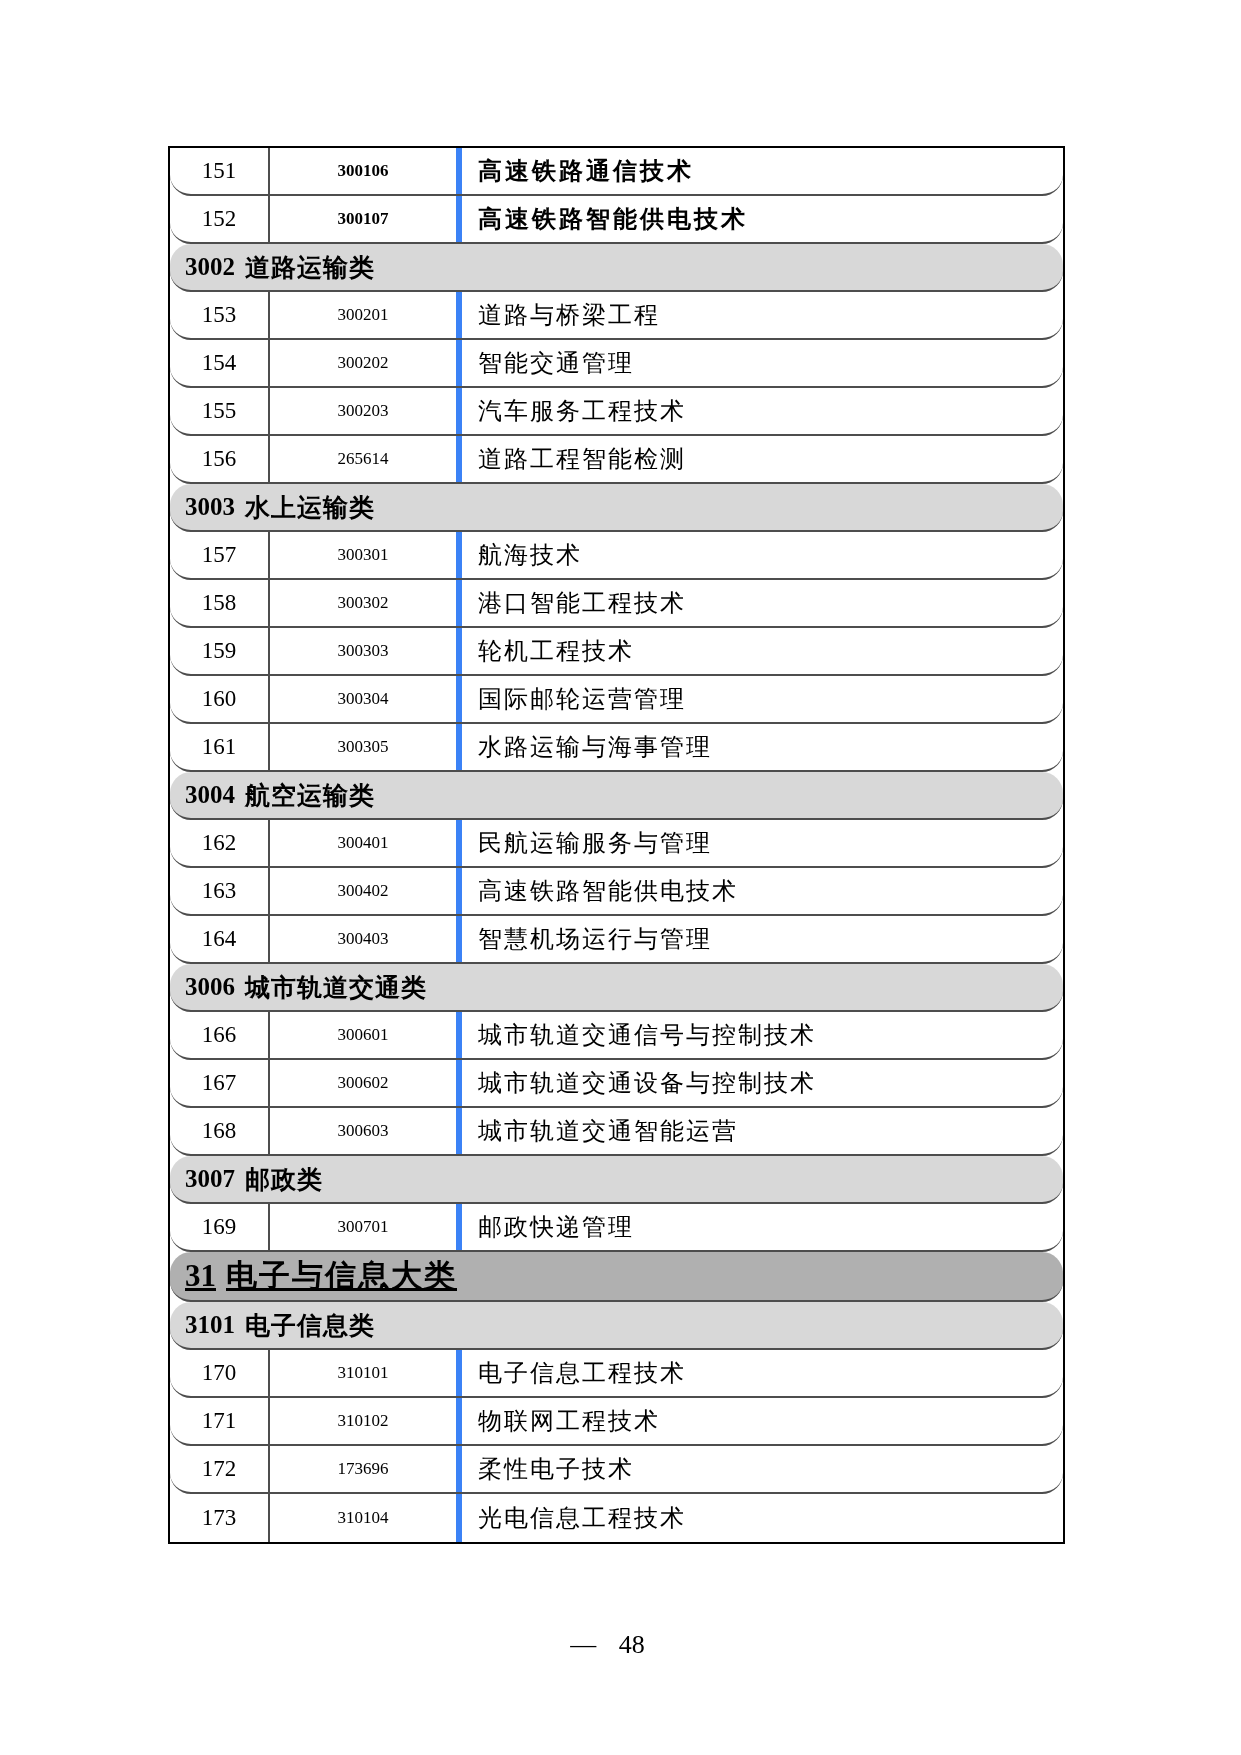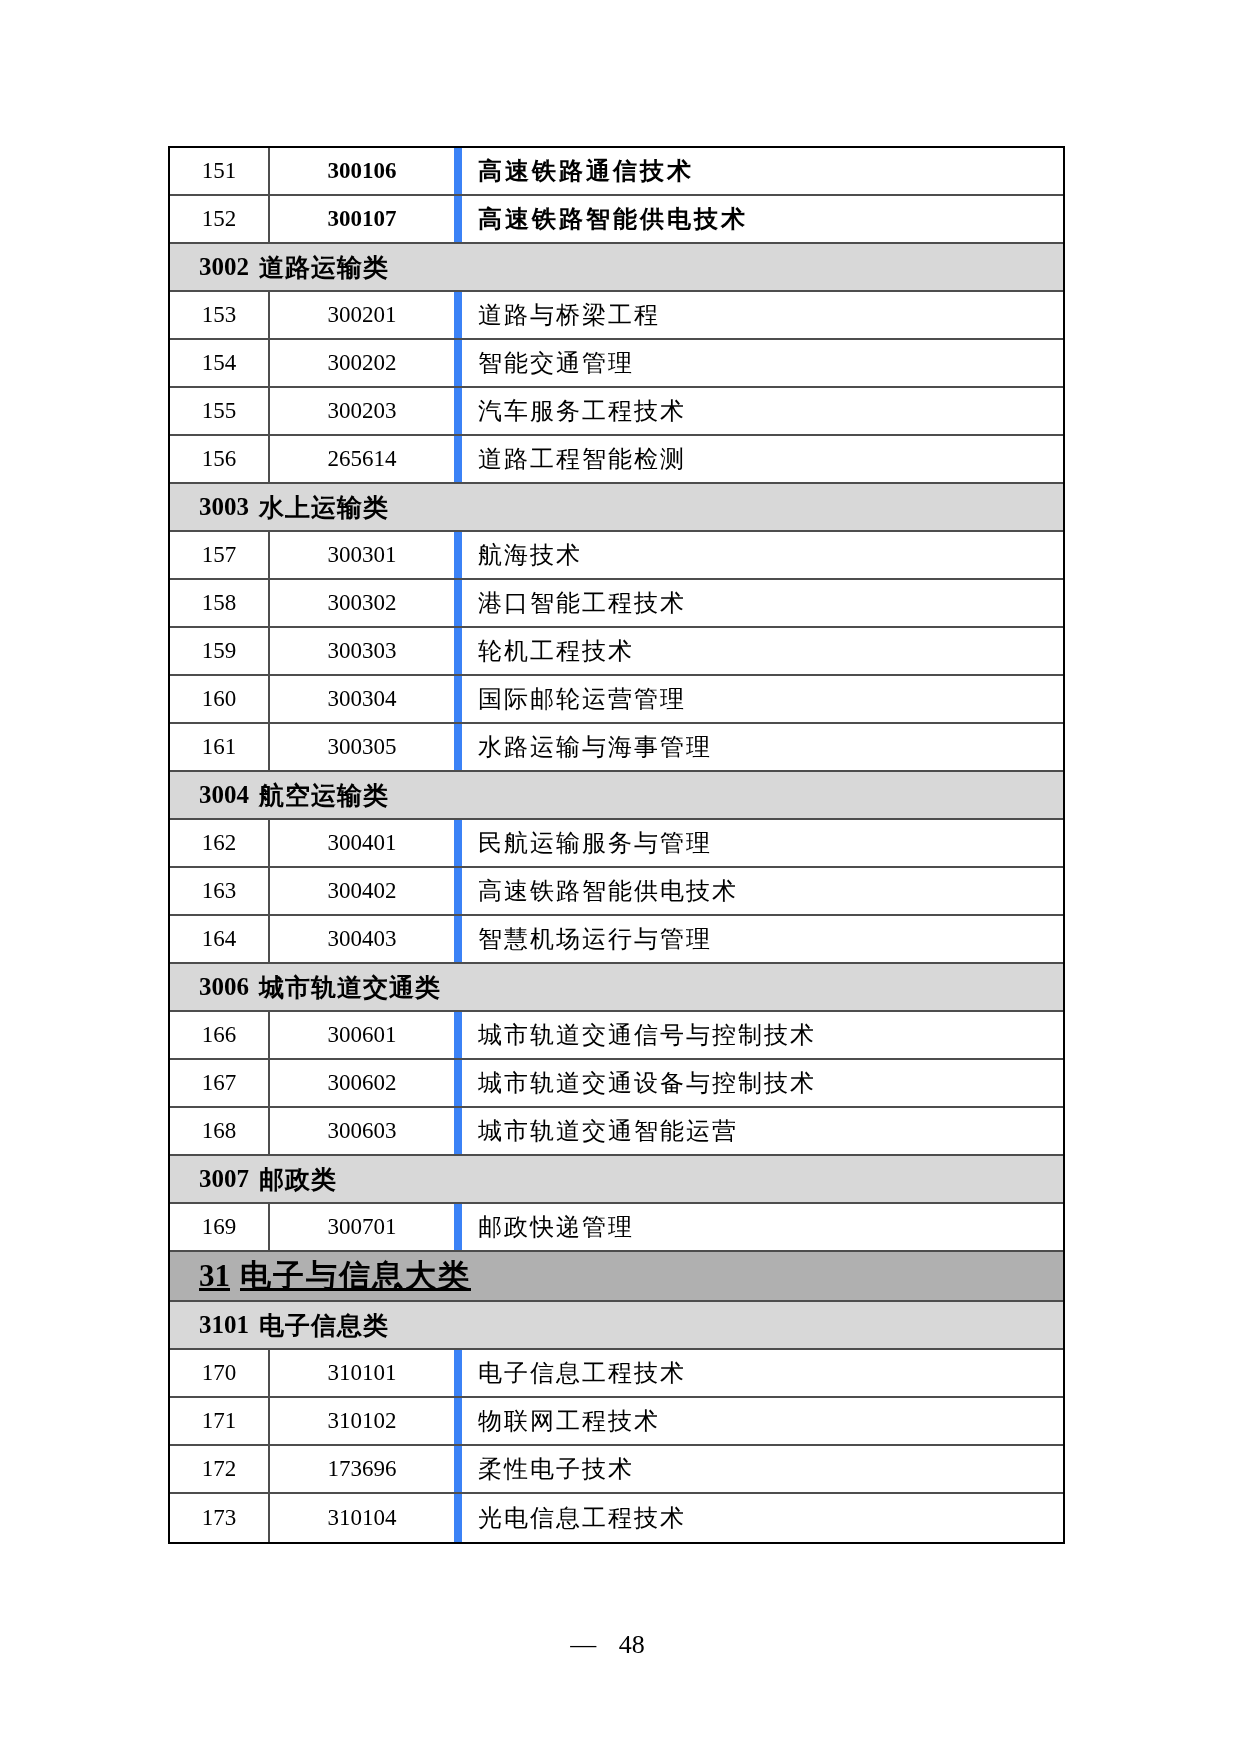--- a/index.html
+++ b/index.html
@@ -18,49 +18,50 @@
     border:2px solid #000000;
     box-sizing:border-box;
     background:#ffffff;
   }
   .row{
     display:flex;
     height:48px;
     box-sizing:border-box;
     border-bottom:2px solid #4d4d4d;
     align-items:stretch;
+    border-radius:21px;
   }
   .row:last-child{border-bottom:none;}
   .cell{display:flex;align-items:center;box-sizing:border-box;color:#000;}
   .c1{
     width:100px;justify-content:center;
     border-right:2px solid #4d4d4d;
     font-size:23px;
   }
   .c2{
     width:192px;justify-content:center;
-    border-right:8px solid #3b82f6;
-    font-size:23px;
+    border-right:6px solid #3b82f6;
+    font-size:17px;
   }
   .c3{
     flex:1;
     padding-left:16px;
     font-size:24px;
     letter-spacing:2px;
   }
   .course.bold .c2{font-weight:700;}
   .course.bold .c3{
     font-weight:700;
     font-family:Liberation Sans, sans-serif;
     letter-spacing:3px;
   }
   .hdr{
     background:#d8d8d8;
     align-items:center;
-    padding-left:29px;
+    padding-left:15px;
     gap:10px;
     display:flex;
   }
   .hdr .gnum{
     font-weight:700;
     font-size:25px;
     font-family:"Liberation Serif", serif;
   }
   .hdr .gtitle{
     font-weight:700;

